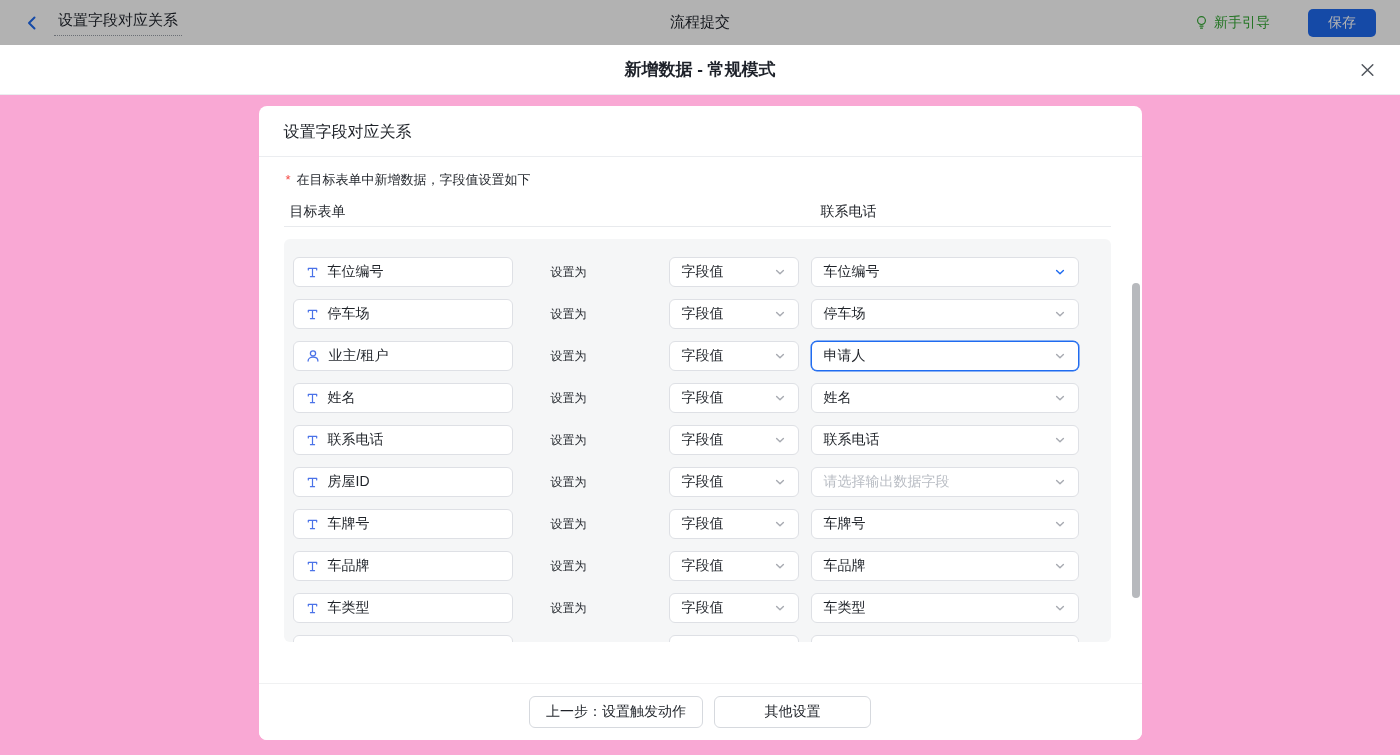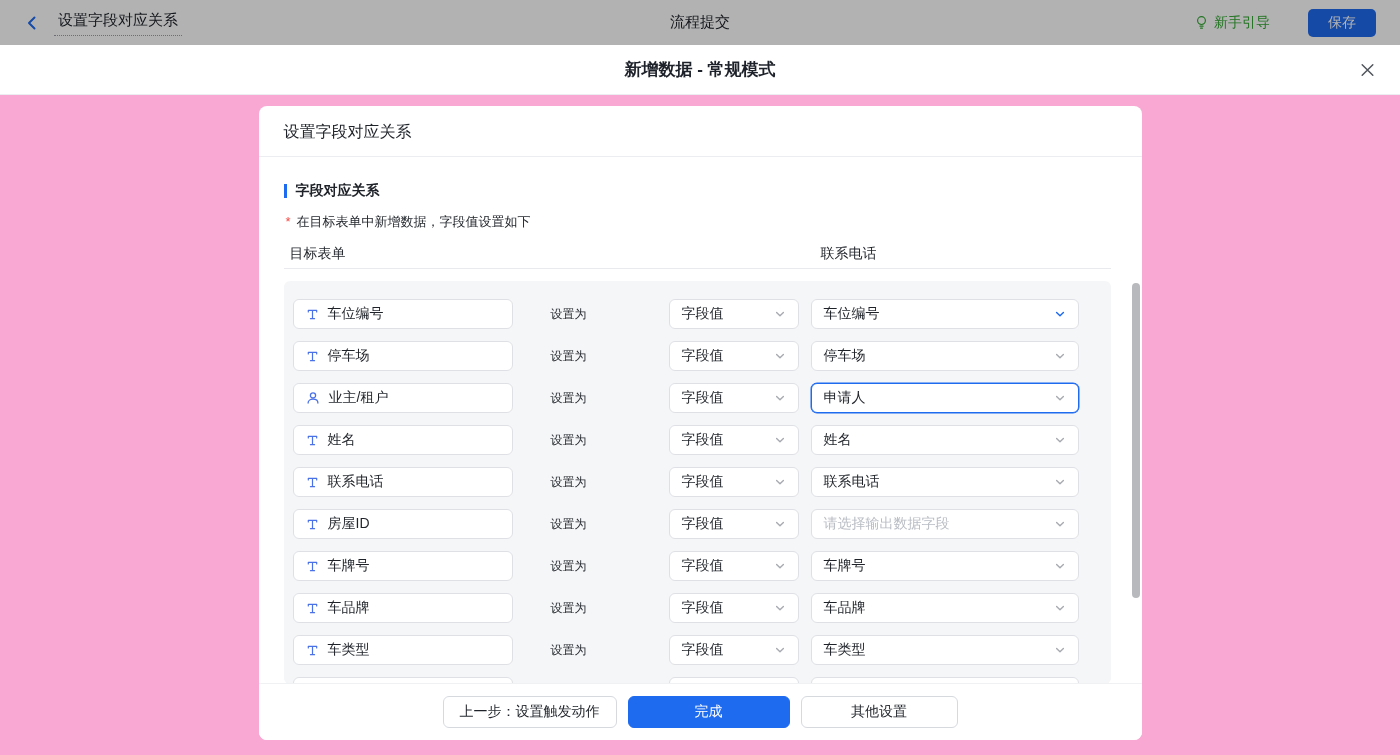--- a/index.html
+++ b/index.html
@@ -143,24 +143,20 @@
         <path d="M3 3 L13 13 M13 3 L3 13" stroke="currentColor" stroke-width="1.4" stroke-linecap="round"></path>
       </svg>
   </span>
 </div>
 
 <div class="modal-body">
   <div class="card">
     <div class="card-header">设置字段对应关系</div>
 
     <div class="card-content">
-      <div class="section-row">
-        <span class="section-bar"></span>
-        <span class="section-title">字段对应关系</span>
-      </div>
       <div class="desc-row">
         <span class="req-star">*</span>
         <span class="desc-text">在目标表单中新增数据，字段值设置如下</span>
       </div>
       <div class="cols-row">
         <span class="col-source">目标表单</span>
         <span class="col-output">联系电话</span>
       </div>
       <div class="cols-divider"></div>
 
@@ -423,17 +419,16 @@
               <span class="chev"></span>
             </div>
           </div>
         </div>
     </div>
 
     <div class="scroll-thumb"></div>
 
     <div class="card-footer" id="card-footer">
         <button class="btn default">上一步：设置触发动作</button>
-        <button class="btn primary">完成</button>
         <button class="btn default">其他设置</button>
       </div>
   </div>
 </div>
 
 </body></html>

